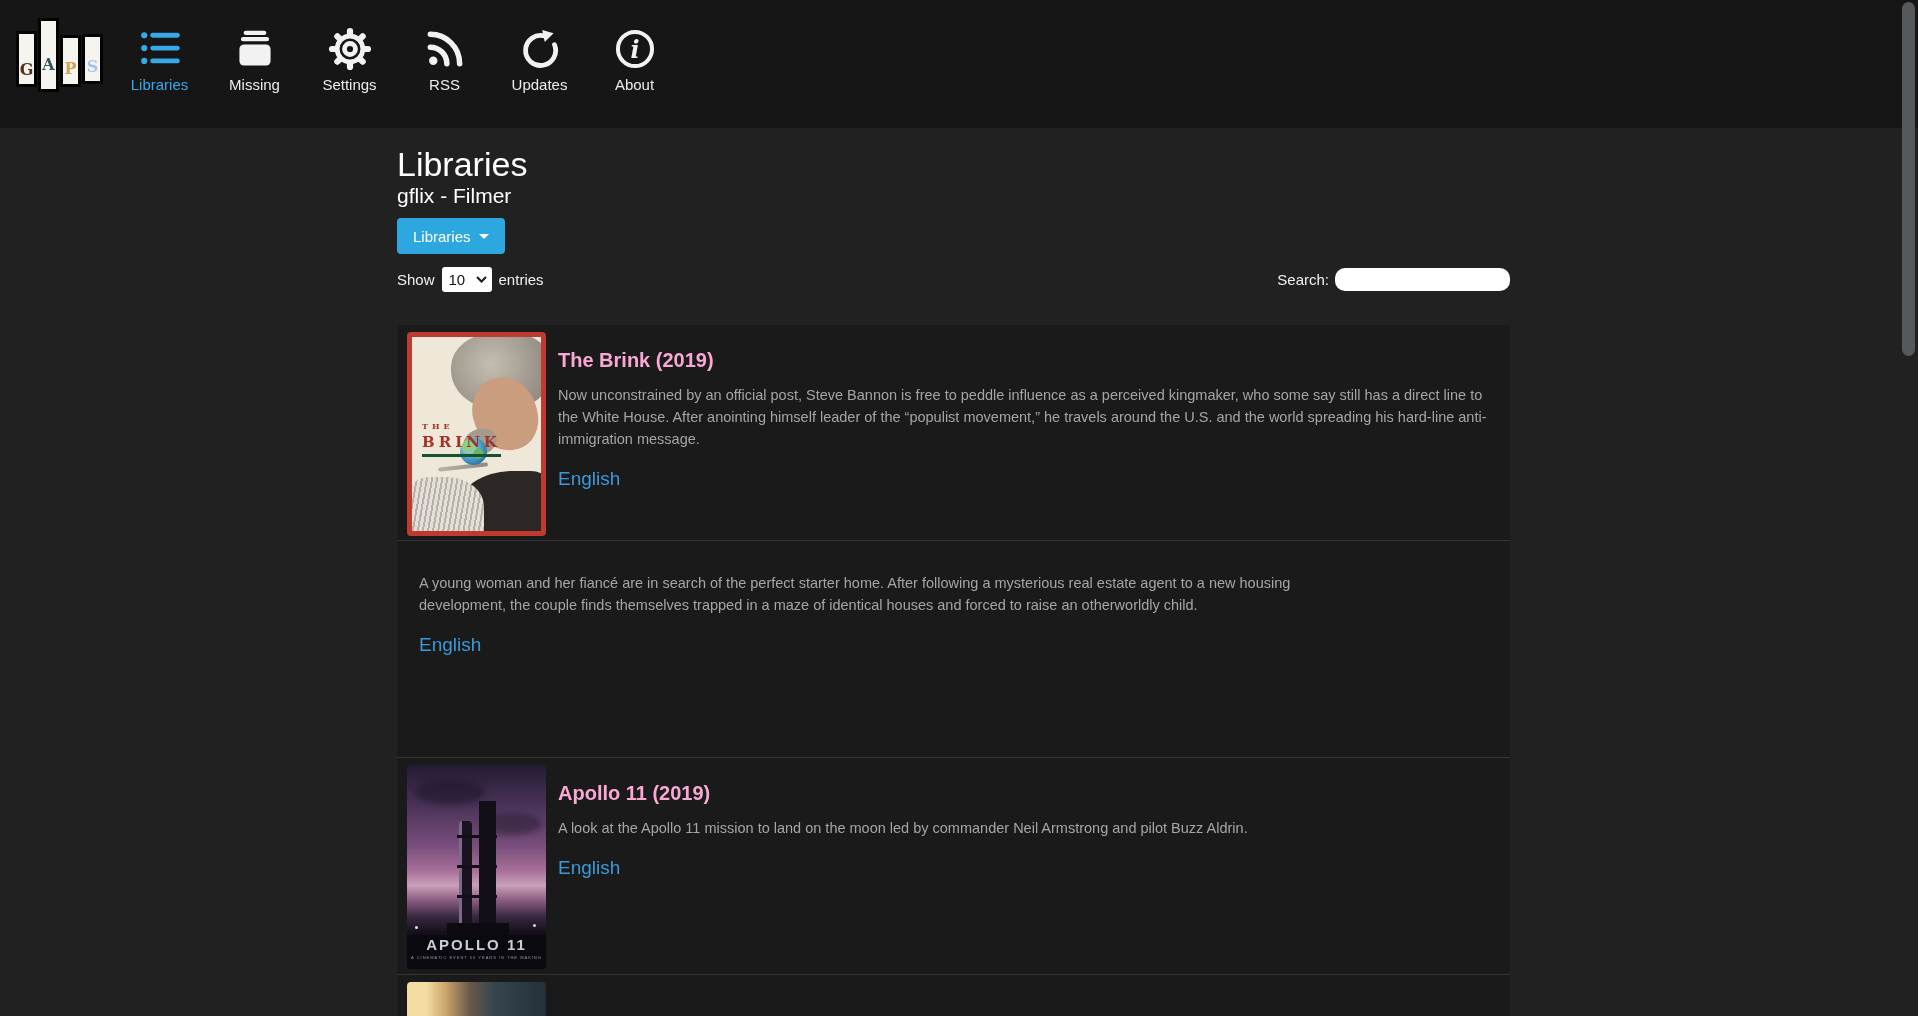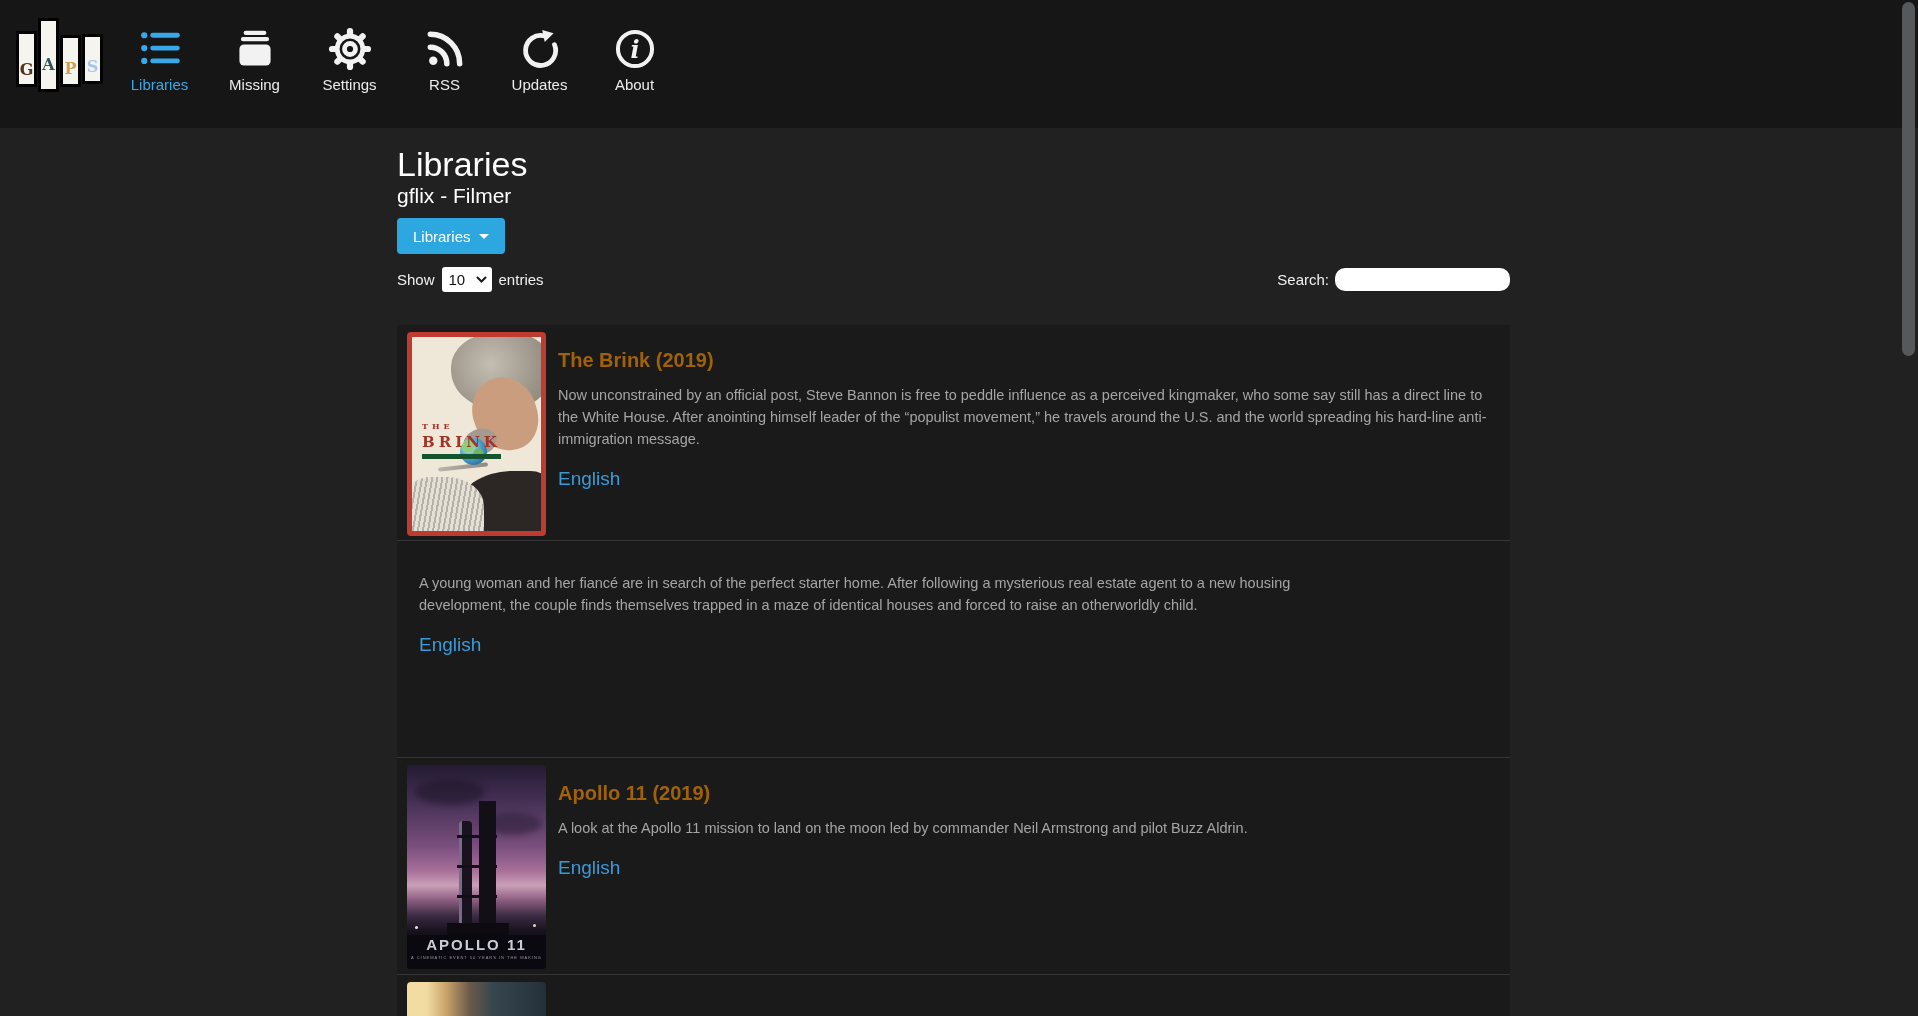--- a/index.html
+++ b/index.html
@@ -54,21 +54,21 @@
   .search-input { width:175px; height:23px; border:none; border-radius:10px; background:#fff; outline:none;
                   padding:0 9px; font-size:13px; color:#111; }
 
   
   .movie-table { margin-top:33px; width:1113px; }
   .movie-row { background:#1a1a1b; height:217px; display:flex; padding:7px 10px 0 10px; }
   .movie-row + .movie-row { border-top:1px solid #353535; }
   .movie-row.first { height:215px; }
   .poster { width:139px; height:204px; border-radius:4px; position:relative; overflow:hidden; flex:none; }
   .row-text { margin-left:12px; padding-top:14px; width:940px; }
-  .movie-title { font-size:20px; line-height:28px; font-weight:600; color:#a16207; }
+  .movie-title { font-size:20px; line-height:28px; font-weight:600; color:#f9a8d4; }
   .movie-desc { margin-top:10px; font-size:14.5px; line-height:22px; color:#a5a5a5; max-width:935px; }
   .lang-link { display:inline-block; margin-top:18px; font-size:19px; color:#3a9ad8; text-decoration:none; cursor:pointer; }
 
   
   .poster-brink { background:#efe7d8; border:5px solid #bf3a2f; }
   .pb-hair { position:absolute; top:-4px; right:-10px; width:100px; height:78px; border-radius:50% 45% 55% 60%;
              background:radial-gradient(circle at 40% 40%, #c4bdb2, #948c80 75%); }
   .pb-face { position:absolute; top:40px; right:4px; width:64px; height:74px; border-radius:48% 52% 45% 55%;
              background:#c99d7e; transform:rotate(-14deg); }
   .pb-beard { position:absolute; top:92px; right:44px; width:34px; height:26px; border-radius:50%;
@@ -80,21 +80,21 @@
               border-radius:30% 50% 0 0; }
   .pb-spoon { position:absolute; bottom:62px; left:26px; width:50px; height:4px; border-radius:2px;
               background:linear-gradient(90deg,#b9b4aa,#8f8a80); transform:rotate(-6deg); }
   .pb-globe { position:absolute; bottom:66px; left:48px; width:27px; height:27px; border-radius:50%;
               background:radial-gradient(circle at 30% 30%, #8fd07e 0 22%, transparent 26%),
                          radial-gradient(circle at 68% 58%, #6db65e 0 18%, transparent 24%),
                          radial-gradient(circle at 35% 35%, #cfe8f0, #4aa0c8 45%, #2a6f9e 80%); }
   .pb-text { position:absolute; top:84px; left:10px; font-family:"DejaVu Serif", serif; color:#a33328; }
   .pb-the { font-size:8px; letter-spacing:4px; font-weight:bold; }
   .pb-brink { font-size:15px; letter-spacing:4px; font-weight:bold; margin-top:2px;
-              border-bottom:5px solid #14532d; padding-bottom:3px;text-align:right; }
+              border-bottom:3px solid #14532d; padding-bottom:3px;text-align:right; }
 
   
   .poster-viv { background:
       radial-gradient(circle at 50% 42%, #9fd3b8 0 8%, #35606e 8% 13%, #7fc4dc 13% 19%, #2f5666 19% 26%,
         #85c8de 26% 33%, #2c5264 33% 41%, #8ecadf 41% 49%, #29495a 49% 58%, #7cbfd8 58% 67%,
         #264552 67% 77%, #74b7d2 77% 87%, #223d4c 87% 100%); }
   .pv-figure { position:absolute; top:40%; left:49%; width:4px; height:7px; background:#f4f4f4; border-radius:2px; }
   .pv-face-l { position:absolute; bottom:54px; left:0; width:42px; height:56px; border-radius:48%;
                background:#d8ac8e; }
   .pv-hair-l { position:absolute; bottom:94px; left:-2px; width:46px; height:26px; border-radius:50% 50% 0 0;

